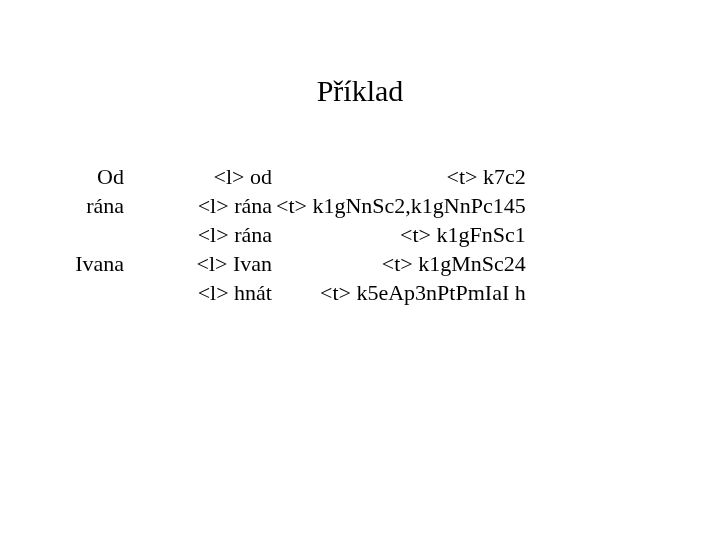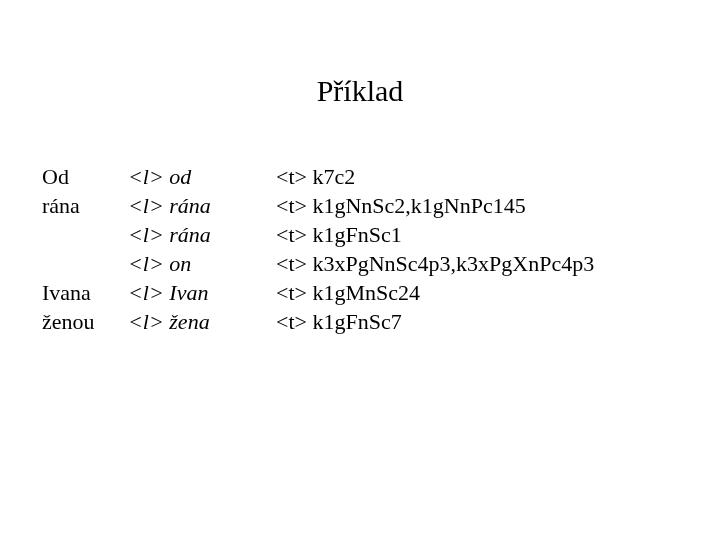--- a/index.html
+++ b/index.html
@@ -47,29 +47,29 @@
     border-spacing: 0;
   }
   .analysis-table td {
     padding: 0;
     margin: 0;
     font-size: 22px;
     line-height: 29px;
     vertical-align: baseline;
     white-space: pre;
     color: #000000;
+    text-align: right;
   }
   .col-form {
     width: 82px;
     padding-right: 4px !important;
   }
   .col-lemma {
     width: 144px;
     padding-right: 4px !important;
-    font-style: italic;
   }
   .col-tag {
     width: auto;
   }
   .bracket {
     white-space: pre;
   }
 </style>
 </head>
 <body>
@@ -94,39 +94,34 @@
           <td class="col-tag"><span class="bracket">&lt;t&gt;</span> <span>k1gNnSc2,k1gNnPc145</span></td>
         </tr>
 
         <tr>
           <td class="col-form"></td>
           <td class="col-lemma"><span class="bracket">&lt;l&gt;</span> <span>rána</span></td>
           <td class="col-tag"><span class="bracket">&lt;t&gt;</span> <span>k1gFnSc1</span></td>
         </tr>
 
 
-        <tr>
-          <td class="col-form"></td>
-          <td class="col-lemma"><span class="bracket">&lt;l&gt;</span> <span>on</span></td>
-          <td class="col-tag"><span class="bracket">&lt;t&gt;</span> <span>k3xPgNnSc4p3,k3xPgXnPc4p3</span></td>
-        </tr>
 
         <tr>
           <td class="col-form">Ivana</td>
           <td class="col-lemma"><span class="bracket">&lt;l&gt;</span> <span>Ivan</span></td>
           <td class="col-tag"><span class="bracket">&lt;t&gt;</span> <span>k1gMnSc24</span></td>
         </tr>
 
 
 
 
+
         <tr>
-          <td class="col-form">ženou</td>
-          <td class="col-lemma"><span class="bracket">&lt;l&gt;</span> <span>žena</span></td>
-          <td class="col-tag"><span class="bracket">&lt;t&gt;</span> <span>k1gFnSc7</span></td>
+          <td class="col-form"></td>
+          <td class="col-lemma"><span class="bracket">&lt;l&gt;</span> <span>hnát</span></td>
+          <td class="col-tag"><span class="bracket">&lt;t&gt;</span> <span>k5eAp3nPtPmIaI h</span></td>
         </tr>
-
 
       </tbody>
     </table>
   </div>
 
 </div>
 
 </body></html>

